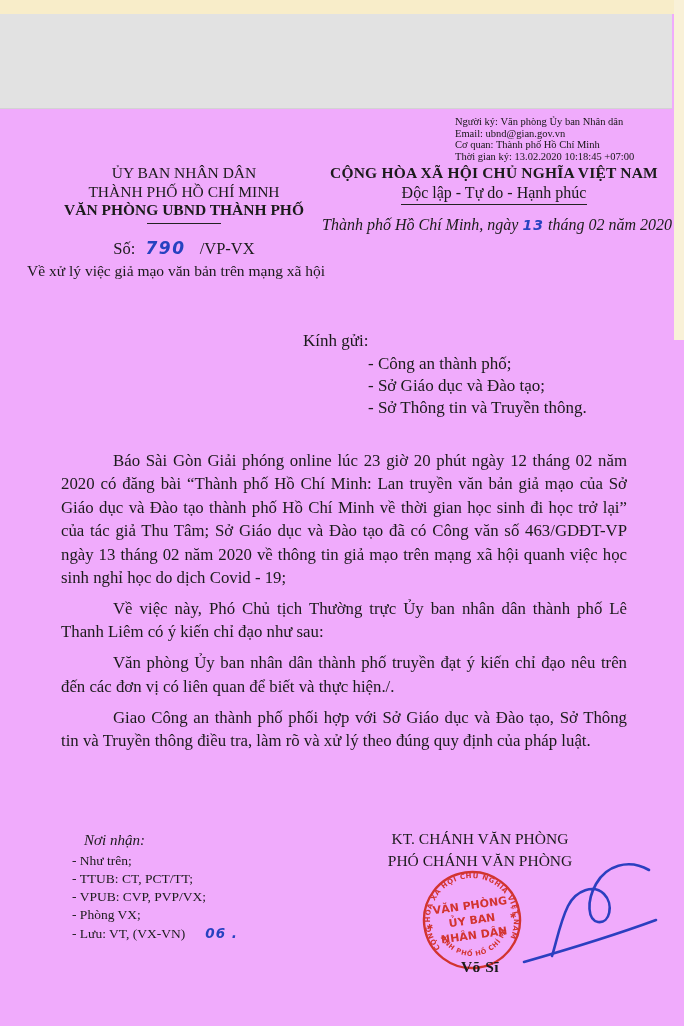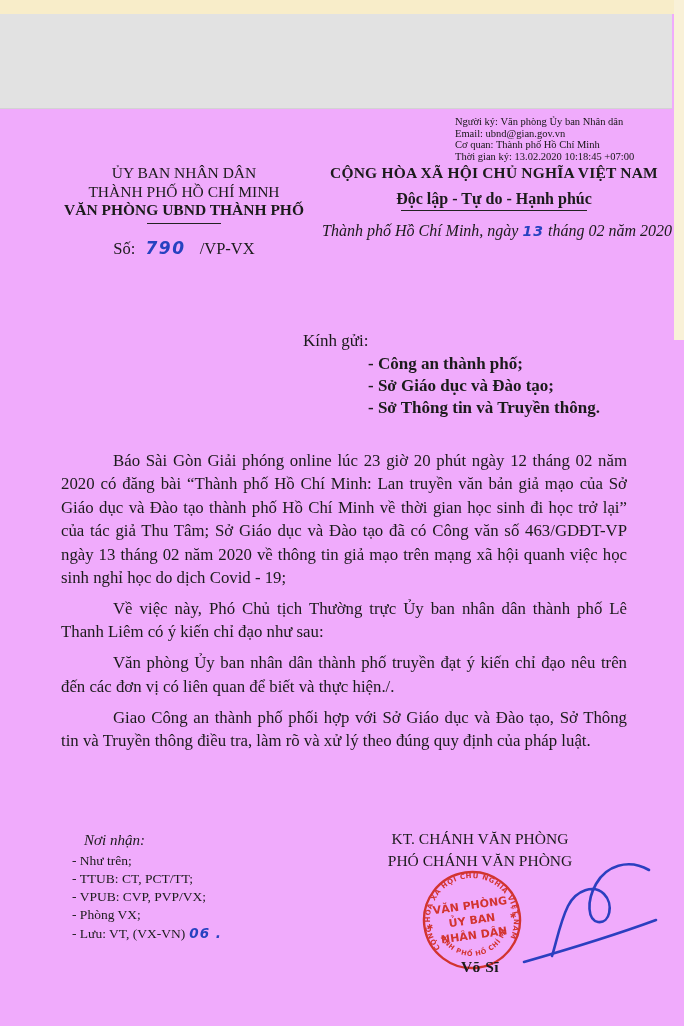--- a/index.html
+++ b/index.html
@@ -8,35 +8,35 @@
   .top-strip{position:absolute;left:0;top:0;width:684px;height:14px;background:#f8edc9;}
   .right-strip{position:absolute;left:674px;top:0;width:10px;height:340px;background:#f9f1d8;}
   .gray-bar{position:absolute;left:0;top:14px;width:672px;height:94px;background:#e2e2e2;border-bottom:1px solid #d3d3d3;}
   .abs{position:absolute;}
   .sig-info{left:455px;top:116px;font-size:10.5px;line-height:11.6px;color:#151515;}
   .hdr-left{left:38px;top:164px;width:292px;text-align:center;font-size:15.5px;line-height:18.5px;}
   .hdr-left .b3{font-weight:bold;}
   .rule-sm{width:74px;height:0;border-top:1.6px solid #222;margin:3px auto 0 auto;}
   .hdr-right{left:322px;top:164px;width:344px;text-align:center;}
   .hdr-right .nat{font-weight:bold;font-size:15.5px;line-height:18px;letter-spacing:.2px;}
-  .hdr-right .motto{font-weight:bold;font-size:16px;line-height:19px;margin-top:7px;}
+  .hdr-right .motto{font-weight:normal;font-size:16px;line-height:19px;margin-top:1px;}
   .rule-lg{width:186px;height:0;border-top:1.6px solid #222;margin:2px auto 0 auto;}
   .dateline{margin-top:11px;font-style:italic;font-size:16px;white-space:nowrap;}
   .hand{color:#2742c0;font-family:"DejaVu Sans",sans-serif;font-style:italic;font-weight:bold;}
   .hand-13{font-size:14px;letter-spacing:1px;}
   .so-line{left:38px;top:238px;width:292px;text-align:center;font-size:16.5px;white-space:nowrap;}
   .hand-990{font-size:17px;letter-spacing:1.5px;padding:0 10px 0 6px;}
   .subject{left:27px;top:262px;font-size:15.5px;}
   .kinhgui{left:303px;top:331px;font-size:17px;}
-  .recips{left:368px;top:353px;font-size:17px;line-height:22px;font-weight:bold;}
+  .recips{left:368px;top:353px;font-size:17px;line-height:22px;}
   .body-text{left:61px;top:449px;width:566px;font-size:16.8px;line-height:23.4px;text-align:justify;}
   .body-text p{margin:0 0 7.5px 0;text-indent:52px;}
   .noinhan{left:72px;top:831px;font-size:13.5px;line-height:18px;}
   .noinhan .title{font-weight:normal;font-style:italic;font-size:15px;margin-left:12px;margin-bottom:3px;}
-  .hand-06{font-size:13.5px;letter-spacing:1px;padding-left:4px;}
+  .hand-06{font-size:13.5px;letter-spacing:1px;padding-left:20px;}
   .sign-titles{left:340px;top:828px;width:280px;text-align:center;font-weight:normal;font-size:15.5px;line-height:21.5px;}
   .sign-name{left:425px;top:958px;width:110px;text-align:center;font-weight:bold;font-size:15.5px;letter-spacing:.5px;}
   .stamp-svg{position:absolute;left:410px;top:858px;opacity:.93;transform:rotate(-8deg);}
   .sig-svg{position:absolute;left:500px;top:850px;pointer-events:none;}
 </style>
 </head>
 <body>
 
 <div class="screen">
 
@@ -64,20 +64,21 @@
     <div class="rule-lg"></div>
     <div class="dateline"><span>Thành phố Hồ Chí Minh, ngày </span><span class="hand hand-13">13</span><span> tháng 02 năm 2020</span></div>
   </div>
 
   <div class="abs so-line">
     <span>Số:</span>
     <span class="hand hand-990">790</span>
     <span>/VP-VX</span>
   </div>
 
+  <div class="abs subject">Về xử lý việc giả mạo văn bản trên mạng xã hội</div>
 
   <div class="abs kinhgui">Kính gửi:</div>
   <div class="abs recips">
     <div>- Công an thành phố;</div>
     <div>- Sở Giáo dục và Đào tạo;</div>
     <div>- Sở Thông tin và Truyền thông.</div>
   </div>
 
   <div class="abs body-text">
     <p>Báo Sài Gòn Giải phóng online lúc 23 giờ 20 phút ngày 12 tháng 02 năm 2020 có đăng bài “Thành phố Hồ Chí Minh: Lan truyền văn bản giả mạo của Sở Giáo dục và Đào tạo thành phố Hồ Chí Minh về thời gian học sinh đi học trở lại” của tác giả Thu Tâm; Sở Giáo dục và Đào tạo đã có Công văn số 463/GDĐT-VP ngày 13 tháng 02 năm 2020 về thông tin giả mạo trên mạng xã hội quanh việc học sinh nghỉ học do dịch Covid - 19;</p>

